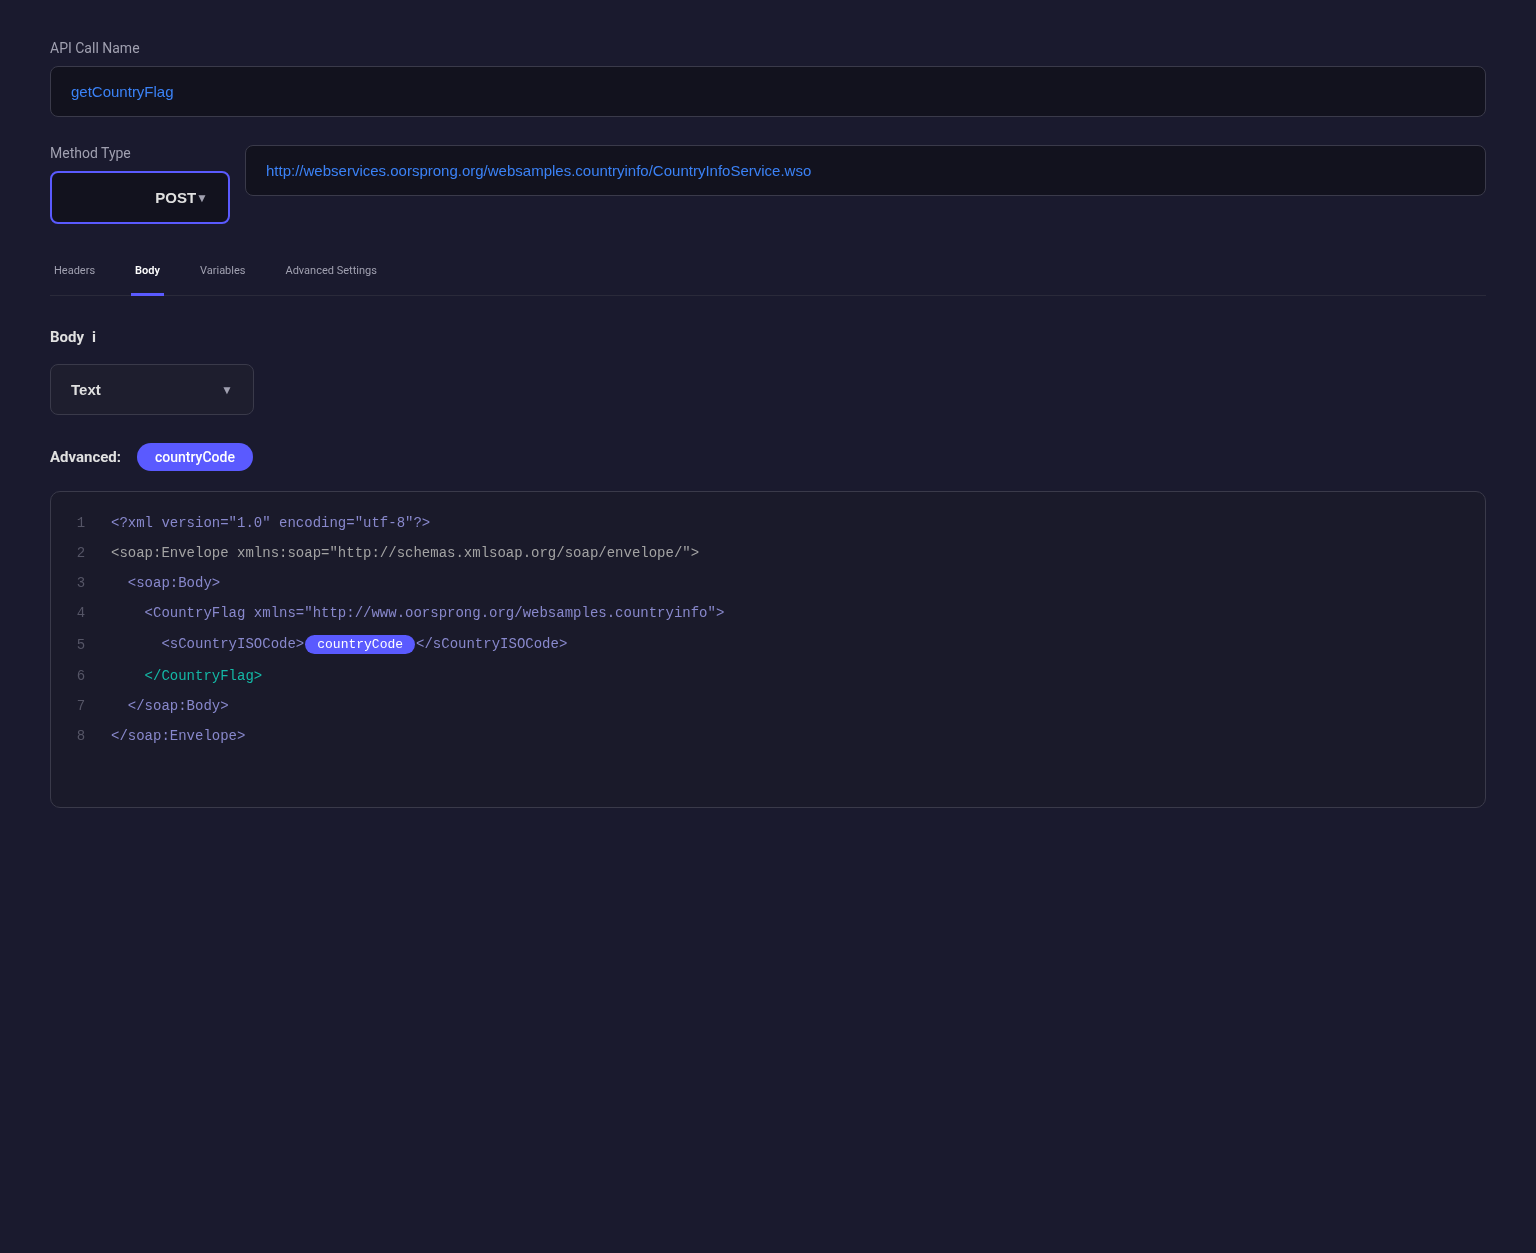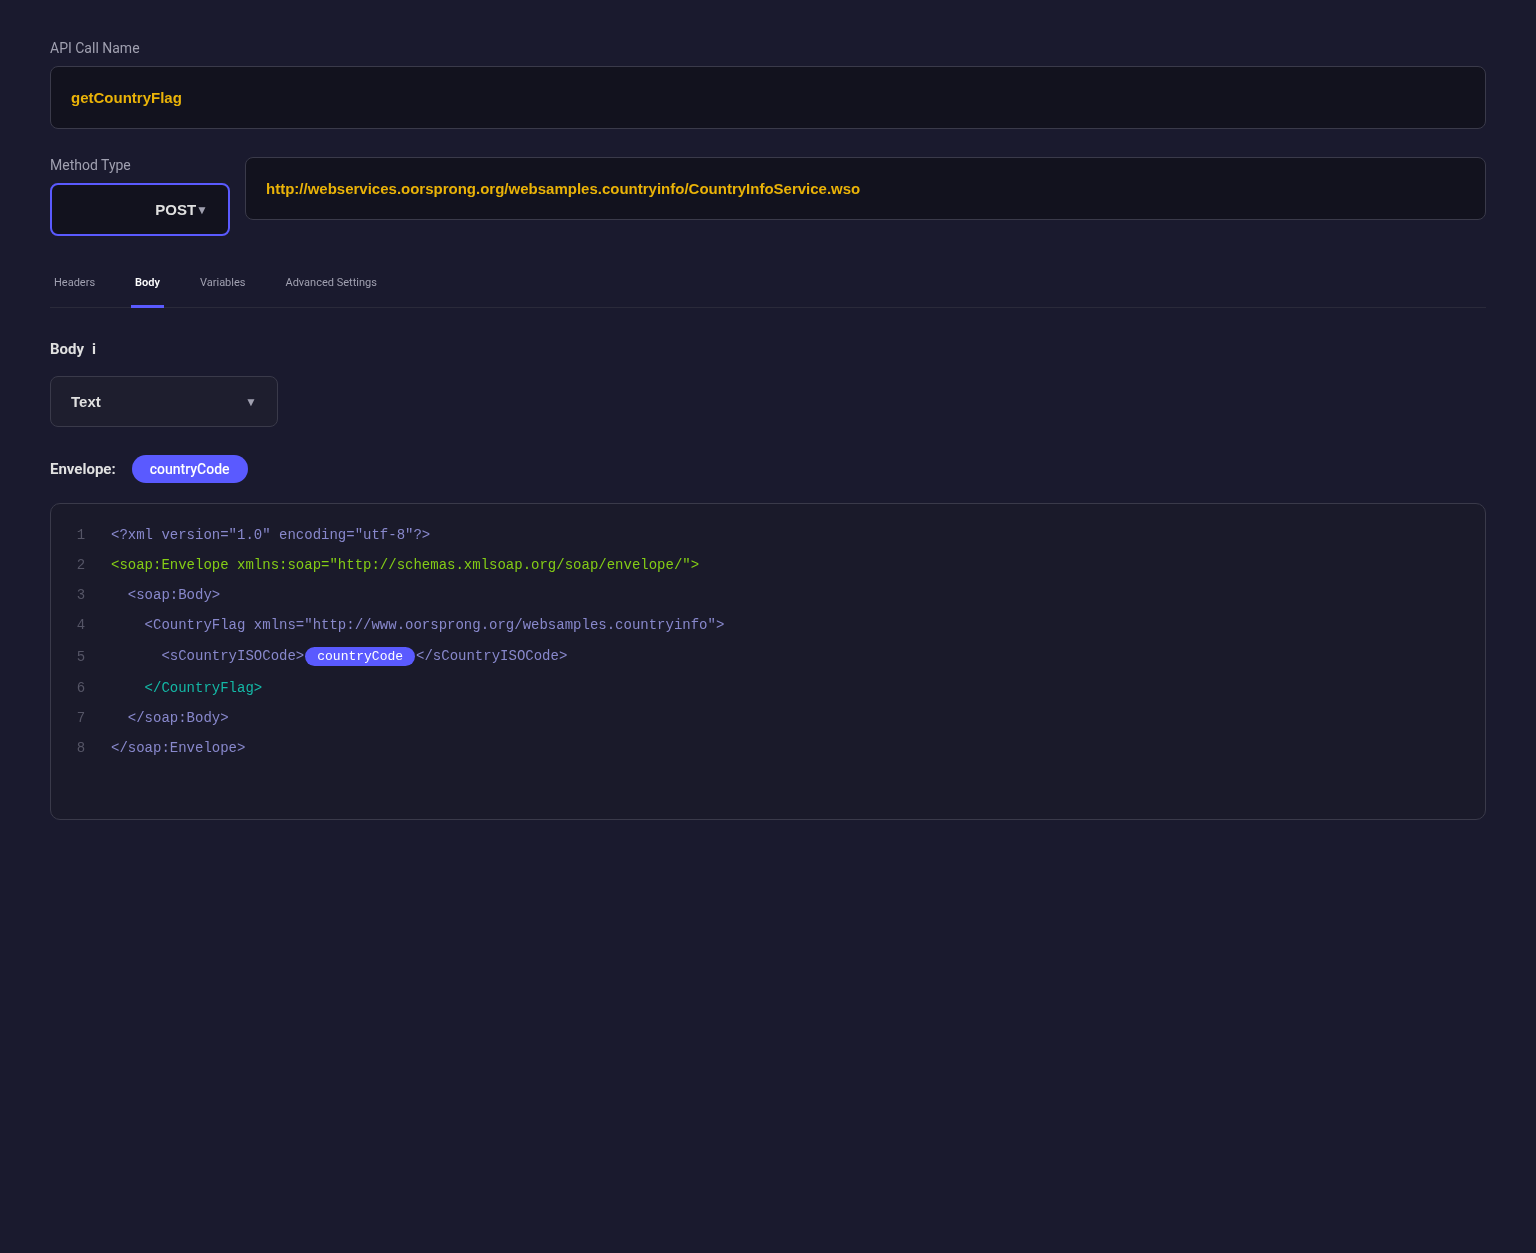--- a/index.html
+++ b/index.html
@@ -41,25 +41,24 @@
       margin-left: 6px;
       vertical-align: middle;
       cursor: pointer;
     }
 
     .text-input {
       width: 100%;
       background-color: #12121e;
       border: 1px solid #3a3a4a;
       border-radius: 8px;
-      padding: 22px 20px;
-      color: #eab308;
+      padding: 16px 20px;
+      color: #3b82f6;
       font-size: 15px;
       outline: none;
-      font-weight: bold;
     }
 
     .row-fields {
       display: flex;
       gap: 15px;
       align-items: flex-start;
     }
 
     .method-field {
       flex: 0 0 180px;
@@ -134,21 +133,21 @@
       border: 1px solid #3a3a4a;
       border-radius: 8px;
       padding: 16px 20px;
       color: #e0e0e0;
       font-size: 15px;
       font-weight: 600;
       display: flex;
       align-items: center;
       justify-content: space-between;
       cursor: pointer;
-      width: 228px;
+      width: 204px;
     }
 
     
     .variables-row {
       display: flex;
       align-items: center;
       gap: 16px;
       margin-bottom: 20px;
     }
 
@@ -253,33 +252,33 @@
     <span>Body</span>
     <span class="info-icon">i</span>
   </div>
   <button class="type-select-btn">
     <span>Text</span>
     <span class="chevron-icon">▼</span>
   </button>
 </div>
 
 <div class="variables-row">
-  <span class="variables-label">Envelope:</span>
+  <span class="variables-label">Advanced:</span>
   <span class="variable-badge">countryCode</span>
 </div>
 
 <div class="code-editor">
   <div class="code-lines" id="code-lines-container">
   <div class="code-line">
         <span class="line-number">1</span>
         <span class="line-content"><span style="color: rgb(136, 136, 204);">&lt;?xml version="1.0" encoding="utf-8"?&gt;</span></span>
       </div>
       <div class="code-line">
         <span class="line-number">2</span>
-        <span class="line-content"><span style="color: #84cc16;">&lt;soap:Envelope xmlns:soap="http://schemas.xmlsoap.org/soap/envelope/"&gt;</span></span>
+        <span class="line-content"><span style="color: #a3a3a3;">&lt;soap:Envelope xmlns:soap="http://schemas.xmlsoap.org/soap/envelope/"&gt;</span></span>
       </div>
       <div class="code-line">
         <span class="line-number">3</span>
         <span class="line-content"><span style="color: rgb(136, 136, 204);">  &lt;soap:Body&gt;</span></span>
       </div>
       <div class="code-line">
         <span class="line-number">4</span>
         <span class="line-content"><span style="color: rgb(136, 136, 204);">    &lt;CountryFlag xmlns="http://www.oorsprong.org/websamples.countryinfo"&gt;</span></span>
       </div>
       <div class="code-line">

